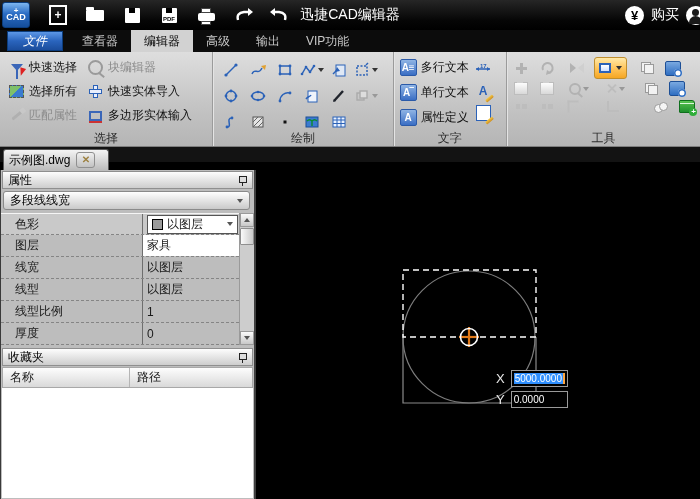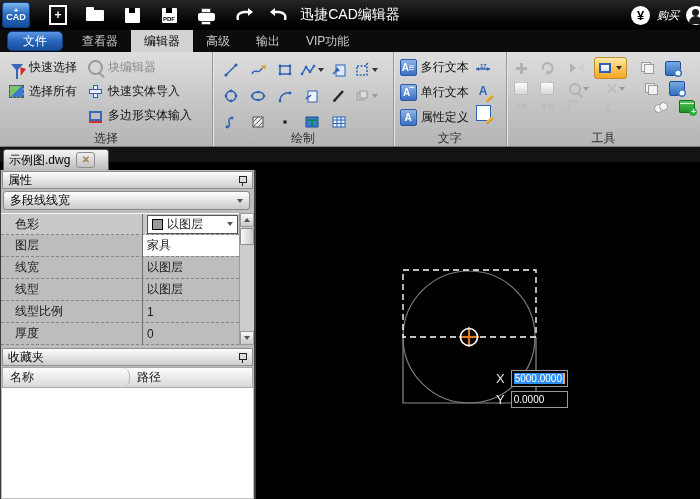--- a/index.html
+++ b/index.html
@@ -23,30 +23,30 @@
   .i-floppy::before{content:"";position:absolute;left:4px;top:0;width:6px;height:5px;background:#000;}
   .i-floppy .pdf{position:absolute;bottom:0px;left:0;right:0;text-align:center;font-size:6px;font-weight:bold;color:#000;line-height:7px;}
   .i-print{width:17px;height:8px;background:#fff;border-radius:2px;position:relative;margin-top:4px;}
   .i-print::before{content:"";position:absolute;left:3px;top:-5px;width:10px;height:5px;background:#fff;box-shadow:inset 0 0 0 1px #444;}
   .i-print::after{content:"";position:absolute;left:3px;bottom:-4px;width:10px;height:4px;background:#fff;box-shadow:inset 0 0 0 1px #444;}
   #tb-title{position:absolute;left:0;right:0;top:0;height:30px;display:flex;align-items:center;justify-content:center;
             color:#fff;font-size:14px;pointer-events:none;}
   .tbright{margin-left:auto;display:flex;align-items:center;gap:7px;margin-right:0;}
   .coin{width:19px;height:19px;border-radius:50%;background:#fff;color:#000;font-weight:bold;font-size:13px;
         display:flex;align-items:center;justify-content:center;}
-  .buy{color:#fff;font-size:11px;font-style:italic;}
+  .buy{color:#fff;font-size:14px;}
   .usr{width:19px;height:19px;border-radius:50%;background:#fff;position:relative;margin-right:-5px;}
   .usr::before{content:"";position:absolute;left:6px;top:3px;width:7px;height:7px;border-radius:50%;background:#1a1a1a;}
   .usr::after{content:"";position:absolute;left:3px;top:10px;width:13px;height:8px;border-radius:7px 7px 0 0;background:#1a1a1a;}
 
   
   #menubar{left:0;top:30px;width:700px;height:22px;background:#0c0c0c;display:flex;align-items:stretch;font-size:12px;}
   .mitem{display:flex;align-items:center;padding:0 13px;color:#c9c9c9;}
-  .m-file{margin:1px 6px 1px 7px;padding:0 15px;border-radius:5px;border:1px solid #0b3d7e;
-          background:linear-gradient(#5c97e6,#2a64bd 50%,#1b4d9c);color:#fff;}
+  .m-file{margin:1px 6px 1px 7px;padding:0 15px;border-radius:0;border:1px solid #0b3d7e;
+          background:linear-gradient(#5c97e6,#2a64bd 50%,#1b4d9c);color:#fff;font-style:italic;}
   .m-active{background:#d2d2d2;color:#000;}
 
   
   #ribbon{left:0;top:52px;width:700px;height:95px;background:linear-gradient(#dedede,#c3c3c3 60%,#b5b5b5);
           border-bottom:1px solid #7e7e7e;box-sizing:border-box;display:flex;}
   .rgroup{position:relative;height:100%;box-sizing:border-box;border-right:1px solid #9b9b9b;box-shadow:1px 0 0 #e4e4e4;}
   .rgroup:last-child{border-right:none;box-shadow:none;}
   .glabel{position:absolute;left:0;right:0;bottom:1px;height:15px;text-align:center;font-size:12px;color:#2c2c2c;}
   .rbtn{display:flex;gap:4px;height:21px;font-size:12px;color:#111;white-space:nowrap;}
   .rbtn.dis{color:#8b8b8b;}
@@ -146,21 +146,21 @@
   .swatch{width:9px;height:9px;background:#9a9a9a;border:1px solid #000;flex:none;}
   .vwhite{background:#fff;}
   .scroll{position:absolute;right:0;top:43px;width:15px;height:132px;background:#cdcdcd;border-left:1px solid #9a9a9a;box-sizing:border-box;}
   .sbtn{position:absolute;left:0;width:14px;height:14px;background:linear-gradient(#fbfbfb,#c8c8c8);border:1px solid #9a9a9a;
         box-sizing:border-box;display:flex;align-items:center;justify-content:center;}
   .tri-u{width:0;height:0;border-left:3px solid transparent;border-right:3px solid transparent;border-bottom:4px solid #555;}
   .tri-d{width:0;height:0;border-left:3px solid transparent;border-right:3px solid transparent;border-top:4px solid #555;}
   .thumb{position:absolute;left:0;top:15px;width:14px;height:17px;background:linear-gradient(90deg,#fafafa,#c9c9c9);border:1px solid #8f8f8f;box-sizing:border-box;border-radius:1px;}
   .favcols{position:absolute;left:1px;right:1px;top:197px;height:21px;display:flex;background:linear-gradient(#fdfdfd,#d9d9d9);
            border:1px solid #a8a8a8;box-sizing:border-box;font-size:12px;color:#1a1a1a;}
-  .favcols .c1{width:127px;display:flex;align-items:center;padding-left:7px;border-right:1px solid #b5b5b5;box-sizing:border-box;border-radius:7px;}
+  .favcols .c1{width:127px;display:flex;align-items:center;padding-left:7px;border-right:1px solid #b5b5b5;box-sizing:border-box;}
   .favcols .c2{flex:1;display:flex;align-items:center;padding-left:7px;}
   .favbody{position:absolute;left:1px;right:1px;top:218px;bottom:1px;background:#fff;}
 
   
   #canvas{left:256px;top:170px;right:0;bottom:0;background:#000;}
   #coordx,#coordy{position:absolute;display:flex;align-items:center;gap:6px;color:#e8e8e8;font-size:13px;}
   #coordx{left:240px;top:200px;}
   #coordy{left:240px;top:221px;}
   .cbox{width:57px;height:17px;box-sizing:border-box;border:1px solid #9a9a9a;background:#000;color:#fff;
         display:flex;align-items:center;padding-left:2px;font-size:10px;}
@@ -233,20 +233,26 @@
               <span class="bolt"></span>
             </span>
           <span>快速选择</span>
         </div>
         <div class="rbtn">
           <span class="ic">
               <span class="i-selall"></span>
             </span>
           <span>选择所有</span>
         </div>
+        <div class="rbtn dis">
+          <span class="ic">
+              <span class="i-brush"></span>
+            </span>
+          <span>匹配属性</span>
+        </div>
       </div>
       <div style="display:flex;flex-direction:column;gap:3px;">
         <div class="rbtn dis">
           <span class="ic">
               <span class="i-blocked"></span>
             </span>
           <span>块编辑器</span>
         </div>
         <div class="rbtn">
           <span class="ic">

